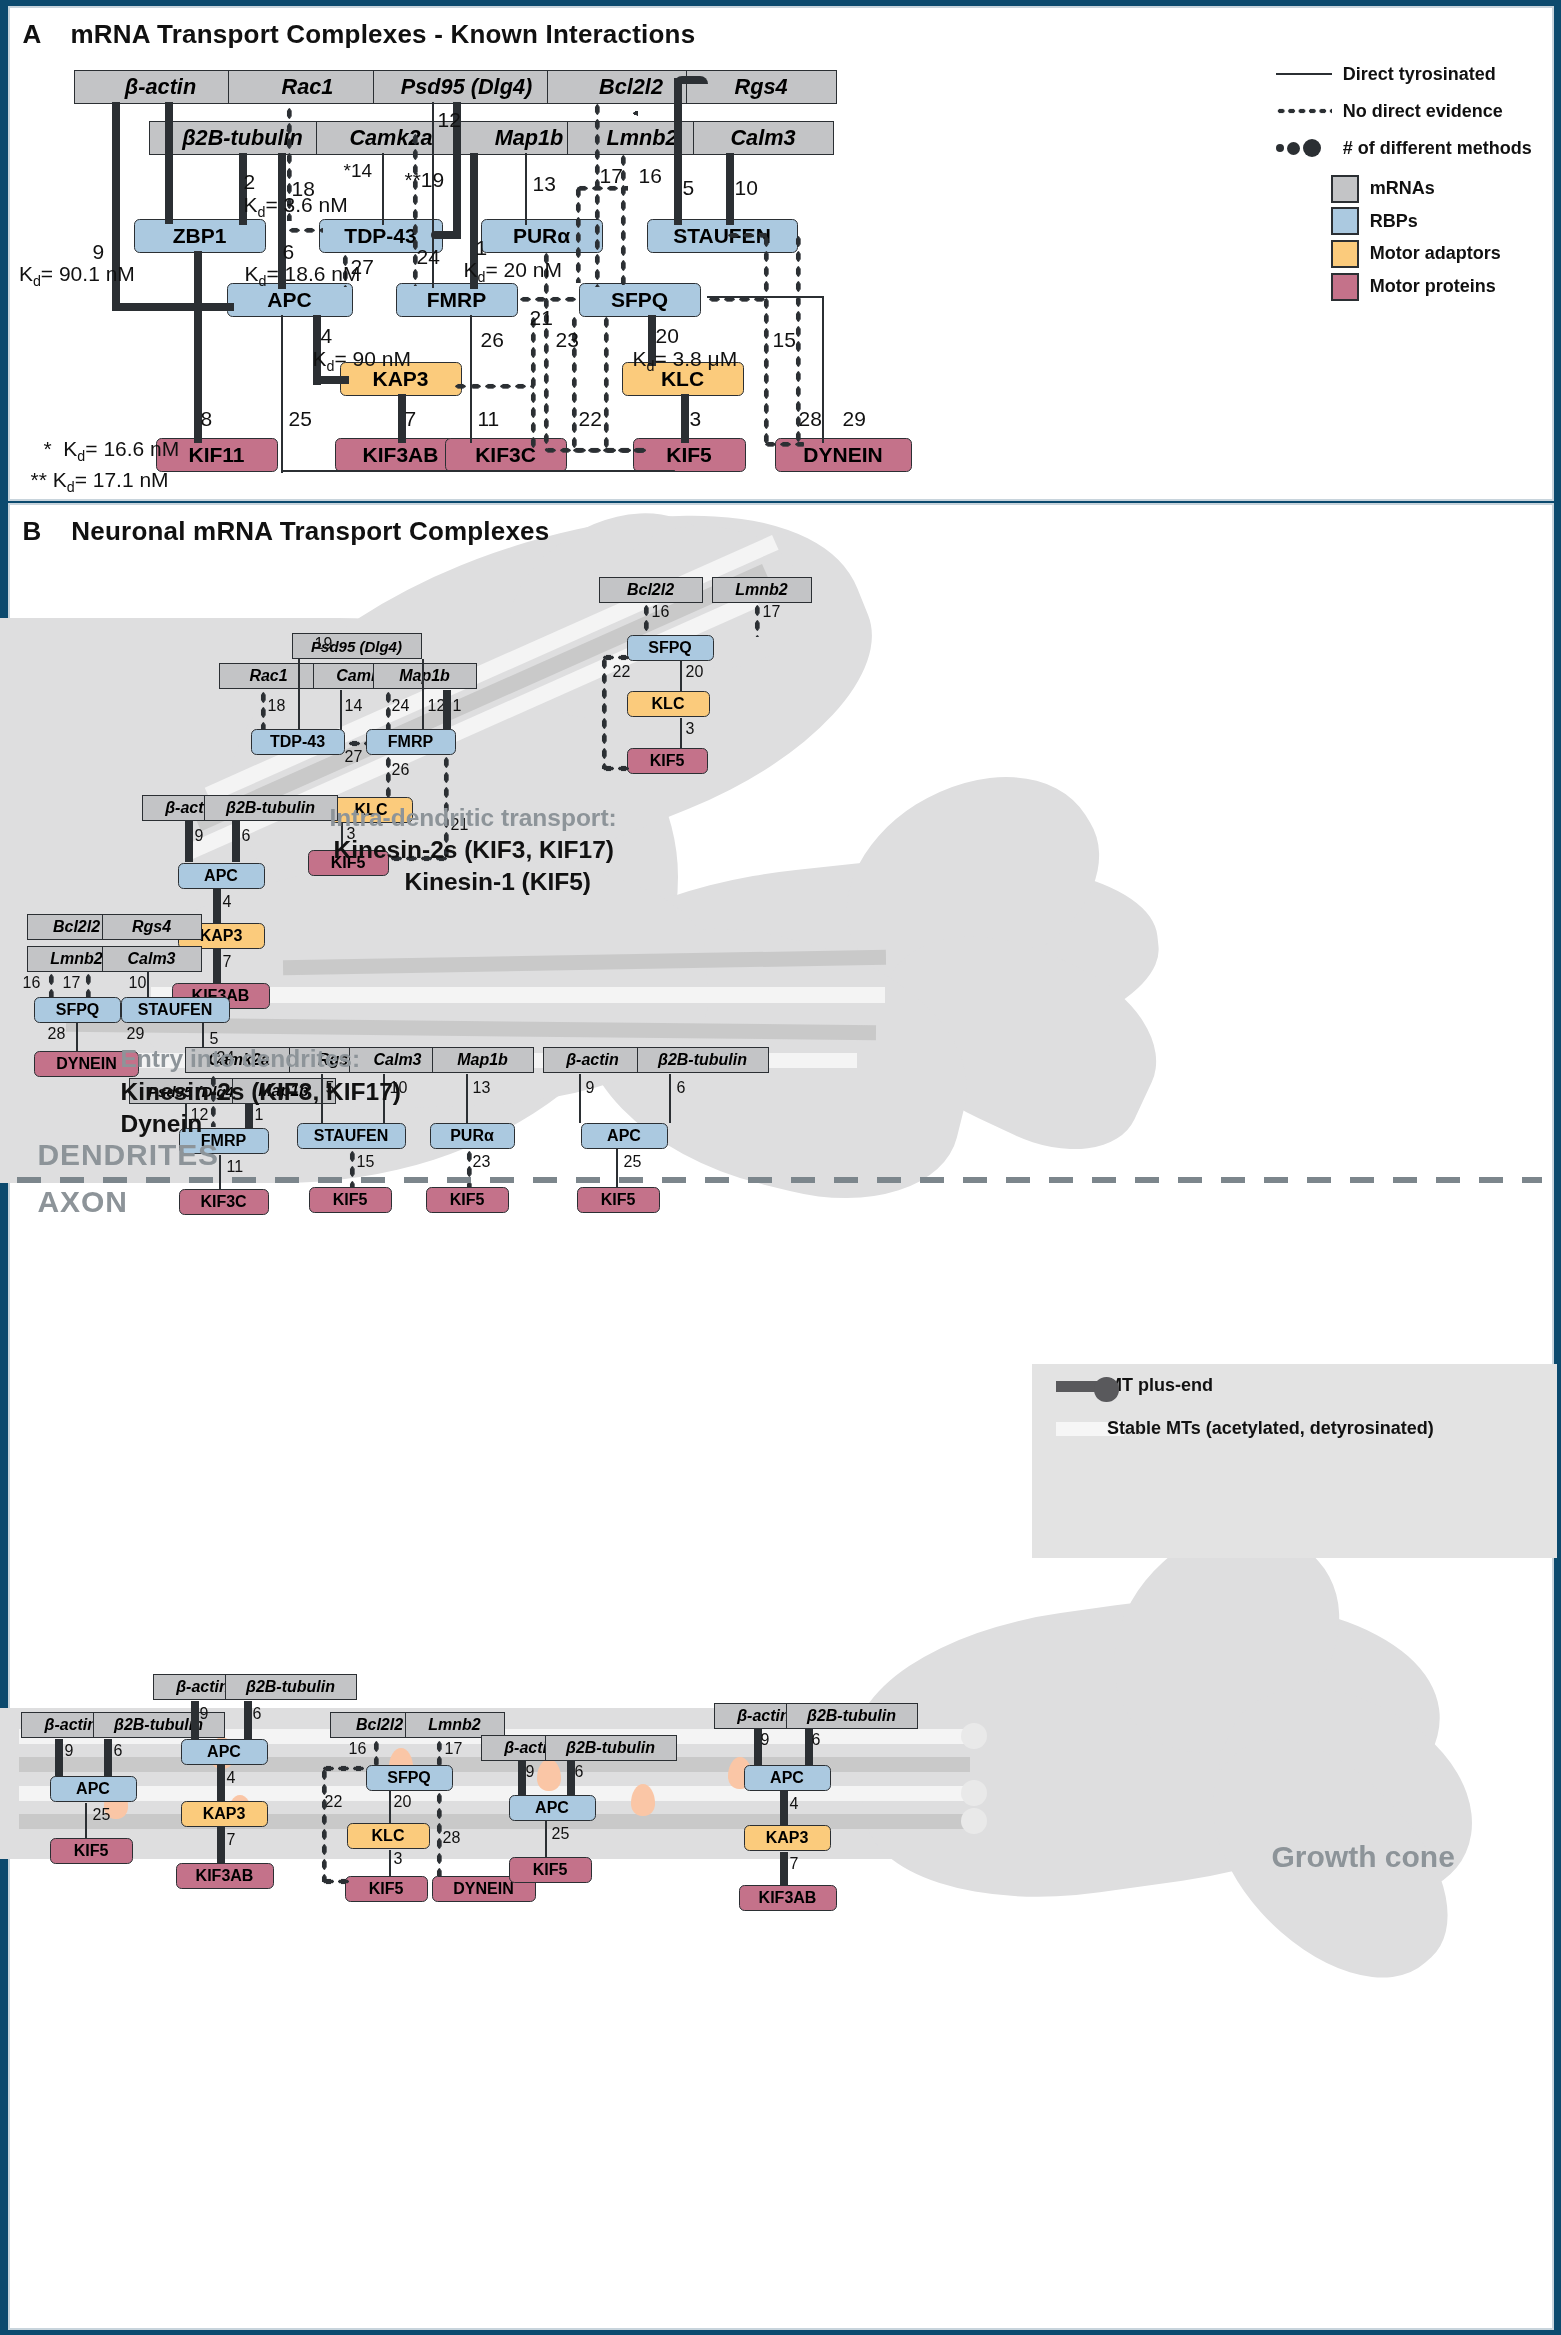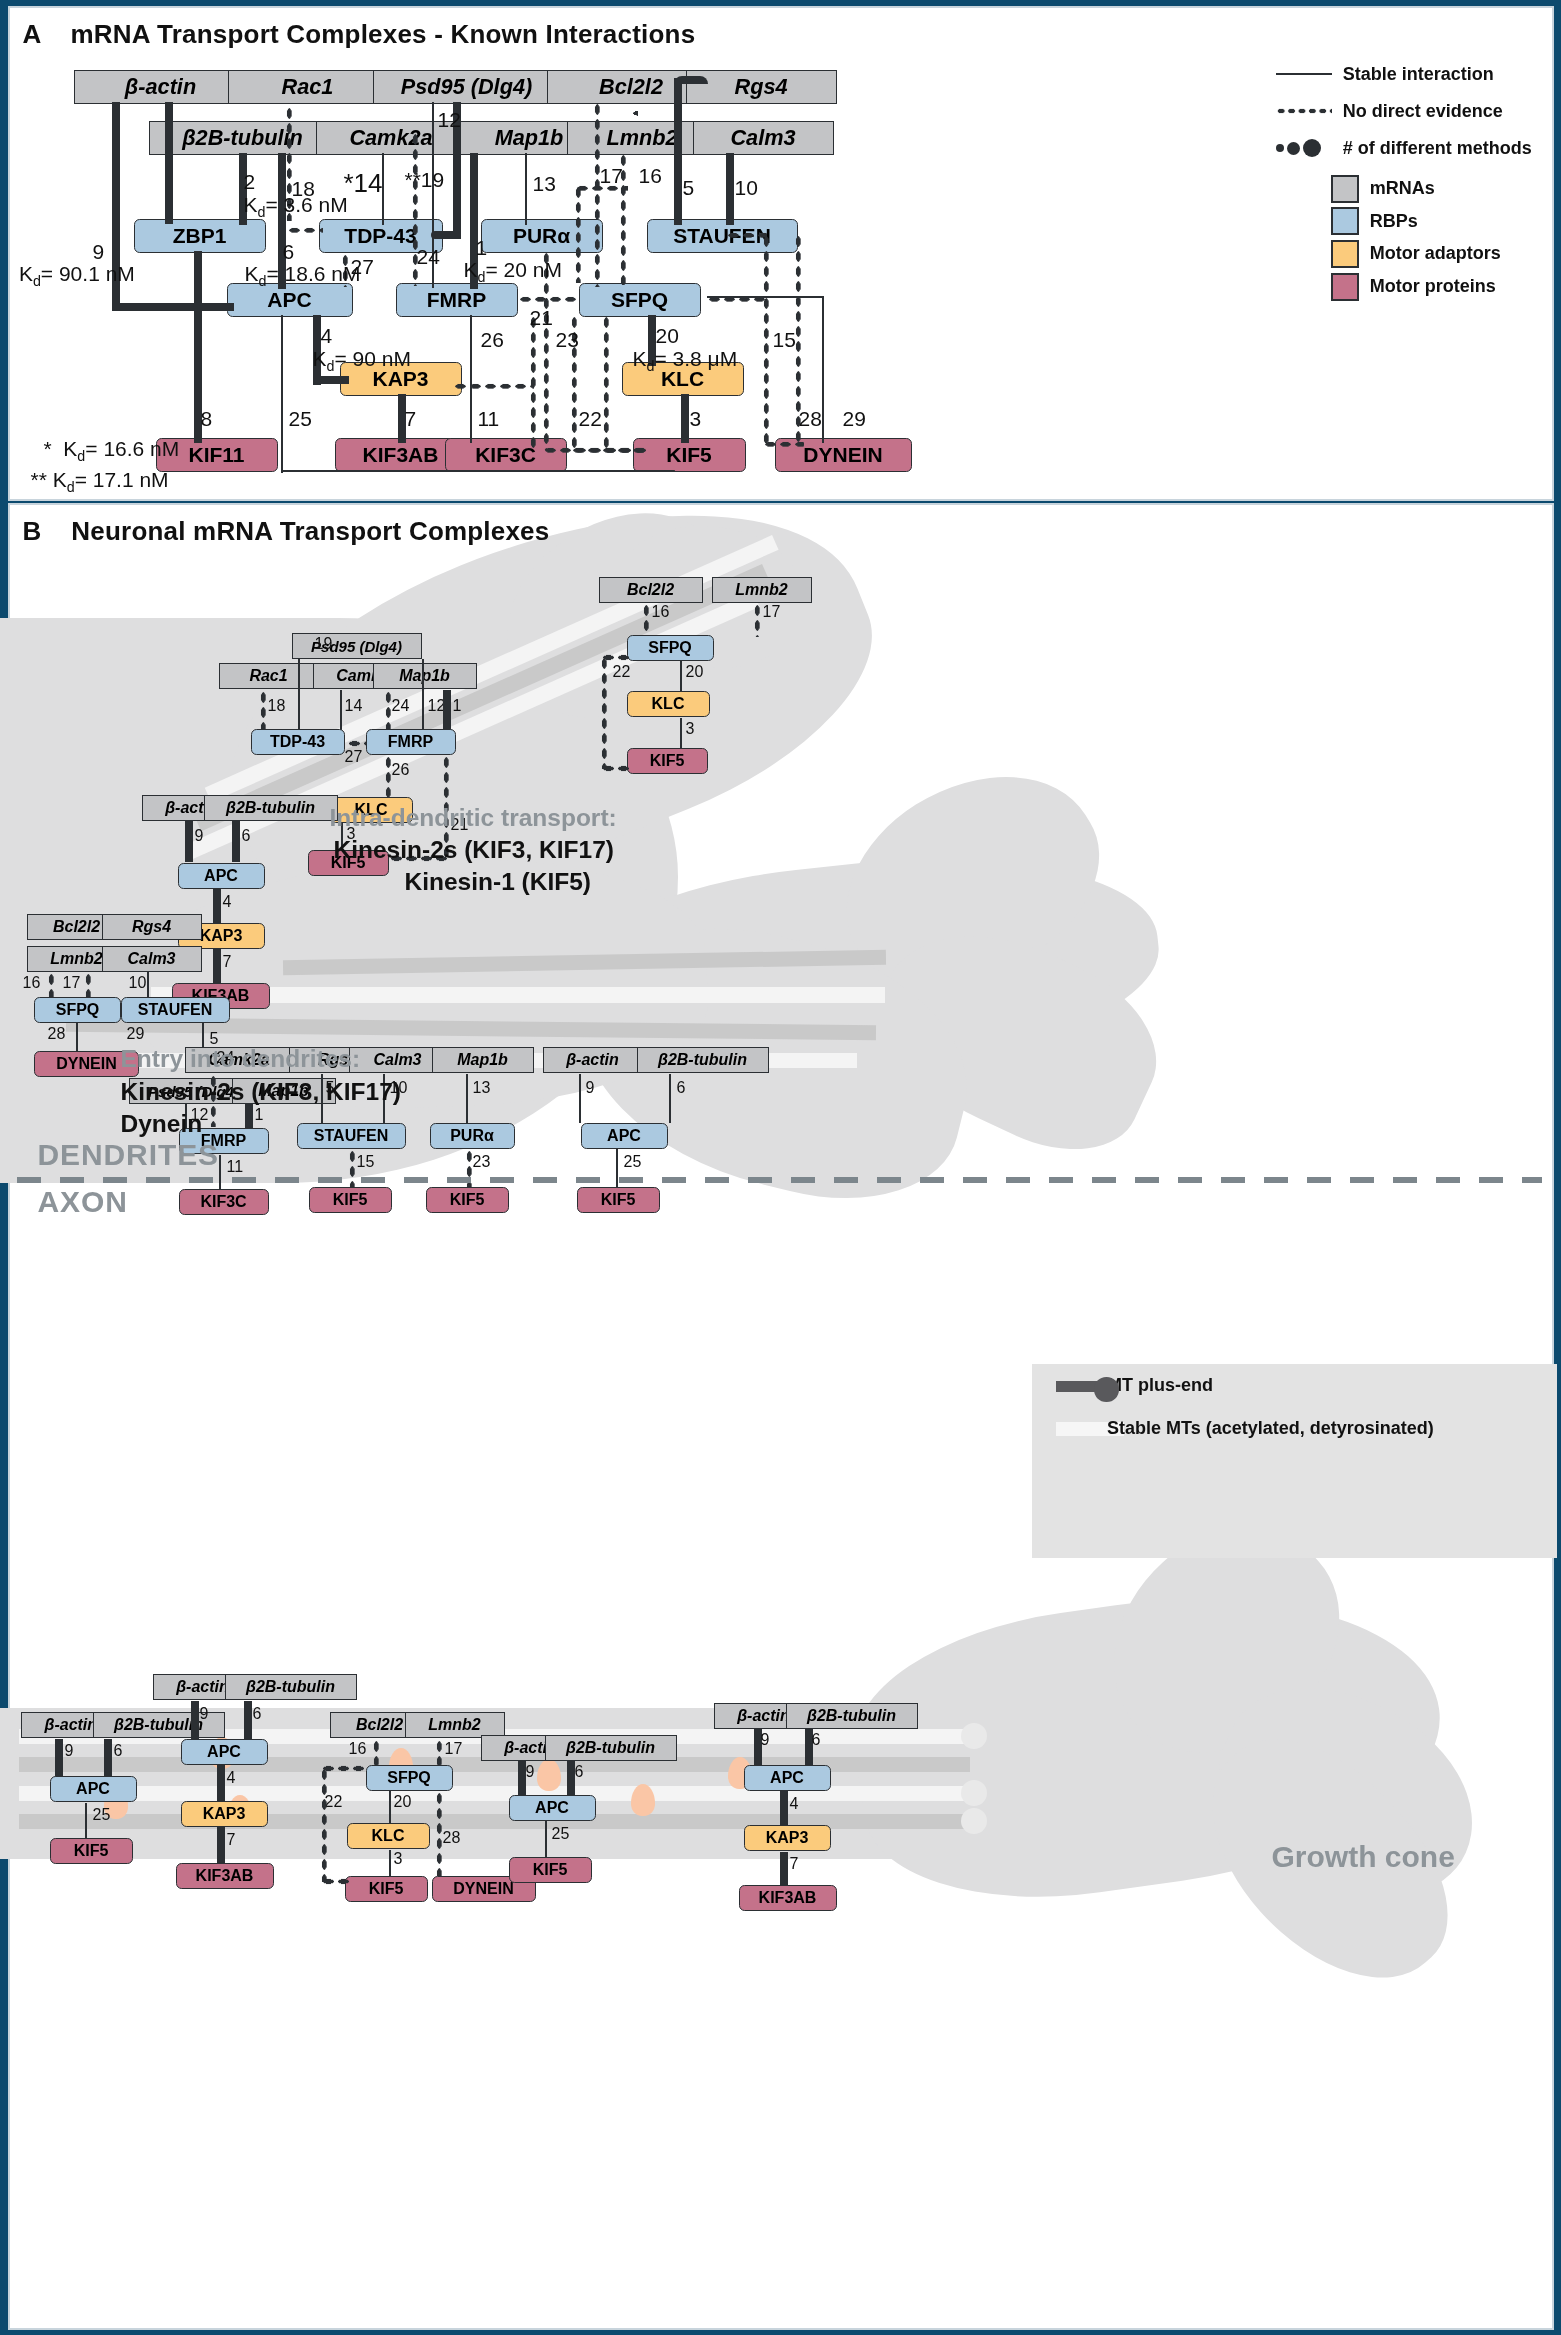--- a/index.html
+++ b/index.html
@@ -194,21 +194,21 @@
     <div class="edge ethin" style="left:812px;top:288px;height:147px;"></div>
     <div class="edge ehthin" style="left:697px;top:288px;width:117px;"></div>
 
     <div class="elabel" style="left:234px;top:162px;font-size:21px;">2</div>
     <div class="elabel" style="left:234px;top:185px;font-size:21px;">K<sub>d</sub>= 3.6 nM</div>
     <div class="elabel" style="left:83px;top:232px;font-size:21px;">9</div>
     <div class="elabel" style="left:9.4px;top:254px;font-size:21px;">K<sub>d</sub>= 90.1 nM</div>
     <div class="elabel" style="left:273px;top:232px;font-size:21px;">6</div>
     <div class="elabel" style="left:235px;top:254px;font-size:21px;">K<sub>d</sub>= 18.6 nM</div>
     <div class="elabel" style="left:282px;top:169px;font-size:21px;">18</div>
-    <div class="elabel" style="left:334px;top:160px;font-size:26px;">*14</div>
+    <div class="elabel" style="left:334px;top:152px;font-size:19px;">*14</div>
     <div class="elabel" style="left:395px;top:160px;font-size:21px;">**19</div>
     <div class="elabel" style="left:428px;top:100px;font-size:21px;">12</div>
     <div class="elabel" style="left:523px;top:164px;font-size:21px;">13</div>
     <div class="elabel" style="left:590px;top:156px;font-size:21px;">17</div>
     <div class="elabel" style="left:629px;top:156px;font-size:21px;">16</div>
     <div class="elabel" style="left:673px;top:168px;font-size:21px;">5</div>
     <div class="elabel" style="left:725px;top:168px;font-size:21px;">10</div>
     <div class="elabel" style="left:341px;top:247px;font-size:21px;">27</div>
     <div class="elabel" style="left:407px;top:237px;font-size:21px;">24</div>
     <div class="elabel" style="left:466px;top:228px;font-size:21px;">1</div>
@@ -229,21 +229,21 @@
     <div class="elabel" style="left:680px;top:399px;font-size:21px;">3</div>
     <div class="elabel" style="left:789px;top:399px;font-size:21px;">28</div>
     <div class="elabel" style="left:833px;top:399px;font-size:21px;">29</div>
 
     <div class="elabel" style="left:34px;top:429px;font-size:21px;">*&nbsp; K<sub>d</sub>= 16.6 nM</div>
     <div class="elabel" style="left:21px;top:460px;font-size:21px;">** K<sub>d</sub>= 17.1 nM</div>
 
     <div id="legA">
       <div class="leg-row">
         <span class="leg-solid"></span>
-        <span class="lbl">Stable interaction</span>
+        <span class="lbl">Direct tyrosinated</span>
       </div>
       <div class="leg-row">
         <span class="leg-dotted"></span>
         <span class="lbl">No direct evidence</span>
       </div>
       <div class="leg-row">
         <span class="leg-methods">
           <i style="width:8.5px;height:8.5px;"></i>
             <i style="width:13px;height:13px;"></i>
             <i style="width:18px;height:18px;"></i>

